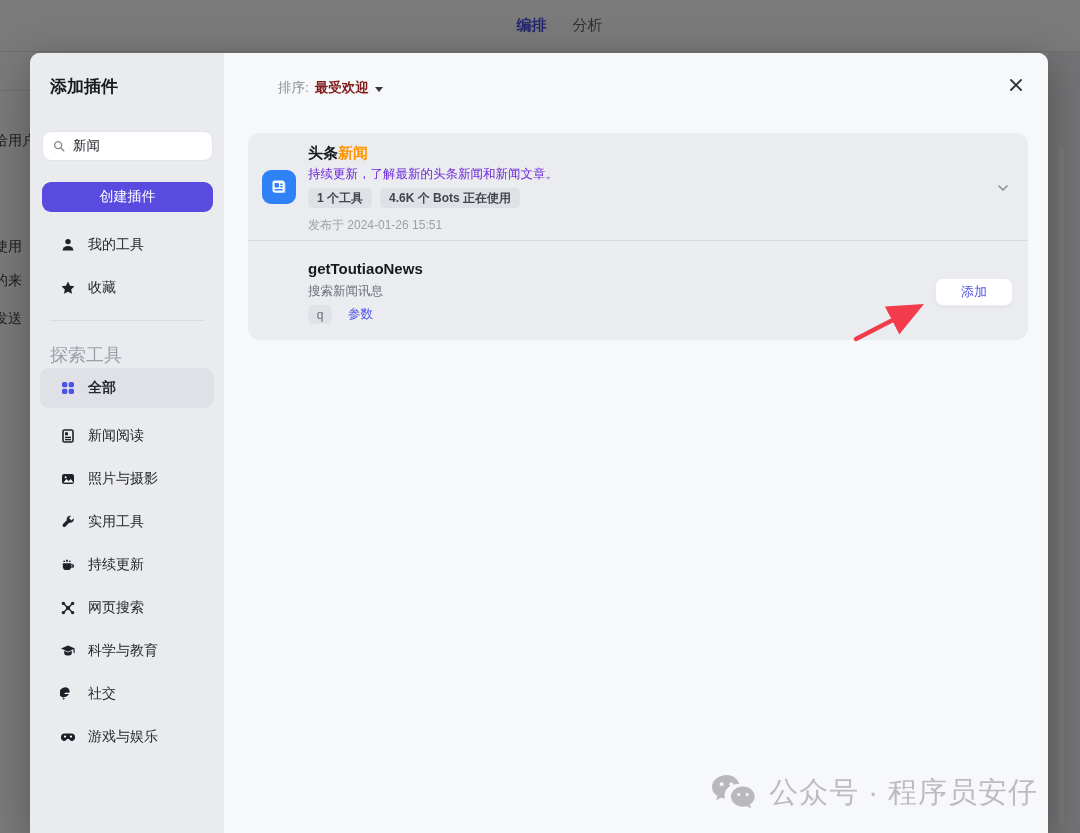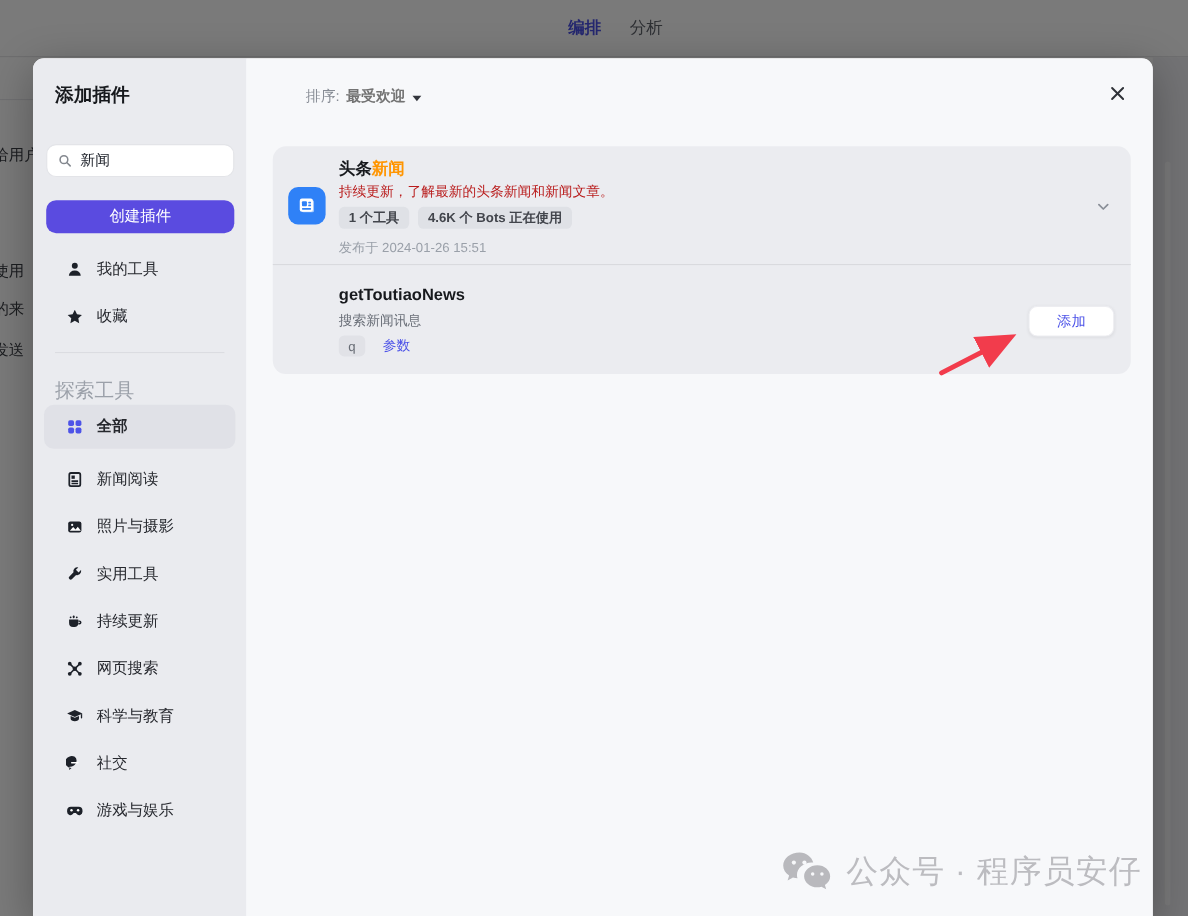--- a/index.html
+++ b/index.html
@@ -38,33 +38,33 @@
                display:flex; align-items:center; gap:12px; padding-left:20px; font-size:14px; color:#26282e; cursor:pointer; }
   .side-item.selected { background:#e0e1e7; font-weight:bold; }
   .side-item .ic { width:16px; height:16px; display:inline-flex; }
   .sb-divider { position:absolute; left:20px; right:20px; top:267px; height:1px; background:#dbdce1; }
   .sb-section { position:absolute; left:20px; top:290px; font-size:18px; color:#9ba0a9; }
 
   
   .main { position:absolute; left:194px; top:0; right:0; bottom:0; background:#f7f8fa; }
   .sort-row { position:absolute; left:34px; top:26px; display:flex; align-items:flex-end; gap:6px; font-size:13.5px;margin-left:20px; }
   .sort-label { color:#878c95; }
-  .sort-value { color:#737373; font-weight:bold; cursor:pointer; display:flex; align-items:center; gap:6px; }
+  .sort-value { color:#7f1d1d; font-weight:bold; cursor:pointer; display:flex; align-items:center; gap:6px; }
   .caret { width:0; height:0; border-left:4.5px solid transparent; border-right:4.5px solid transparent;
            border-top:5.5px solid #33363c; display:inline-block; margin-top:2px; }
   .close-btn { position:absolute; right:22px; top:22px; width:20px; height:20px; cursor:pointer;
                display:flex; align-items:center; justify-content:center; }
 
   
   .card { position:absolute; left:24px; top:80px; width:780px; height:207px; background:#ebecf0; border-radius:12px; }
   .plug-icon { position:absolute; left:14px; top:37px; width:34px; height:34px; background:#2f81f7;
                border-radius:9px; display:flex; align-items:center; justify-content:center; }
   .card-title { position:absolute; left:60px; top:11px; font-size:15px; font-weight:bold; color:#17191d; }
   .card-title .hl { color:#ff9500; }
-  .card-desc { position:absolute; left:60px; top:33px; font-size:12.5px; color:#b91c1c; }
+  .card-desc { position:absolute; left:60px; top:33px; font-size:12.5px; color:#6d28d9; }
   .badge-row { position:absolute; left:60px; top:55px; display:flex; gap:8px; }
   .badge { height:20px; background:#dfe1e6; border-radius:5px; padding:0 9px; font-size:12px; color:#42454c;
            display:flex; align-items:center; font-weight:bold; }
   .card-date { position:absolute; left:60px; top:84px; font-size:12px; color:#9aa0a9; }
   .chev { position:absolute; right:17px; top:47px; cursor:pointer; }
   .card-divider { position:absolute; left:0; right:0; top:107px; height:1px; background:#d9dade; }
   .tool-name { position:absolute; left:60px; top:127px; font-size:15px; font-weight:bold; color:#17191d; }
   .tool-desc { position:absolute; left:60px; top:150px; font-size:12.5px; color:#6a6f78; }
   .pill-row { position:absolute; left:60px; top:172px; display:flex; align-items:center; gap:16px; }
   .pill { height:19px; min-width:24px; padding:0 6px; background:#e1e2e7; border-radius:5px; font-size:12px;

